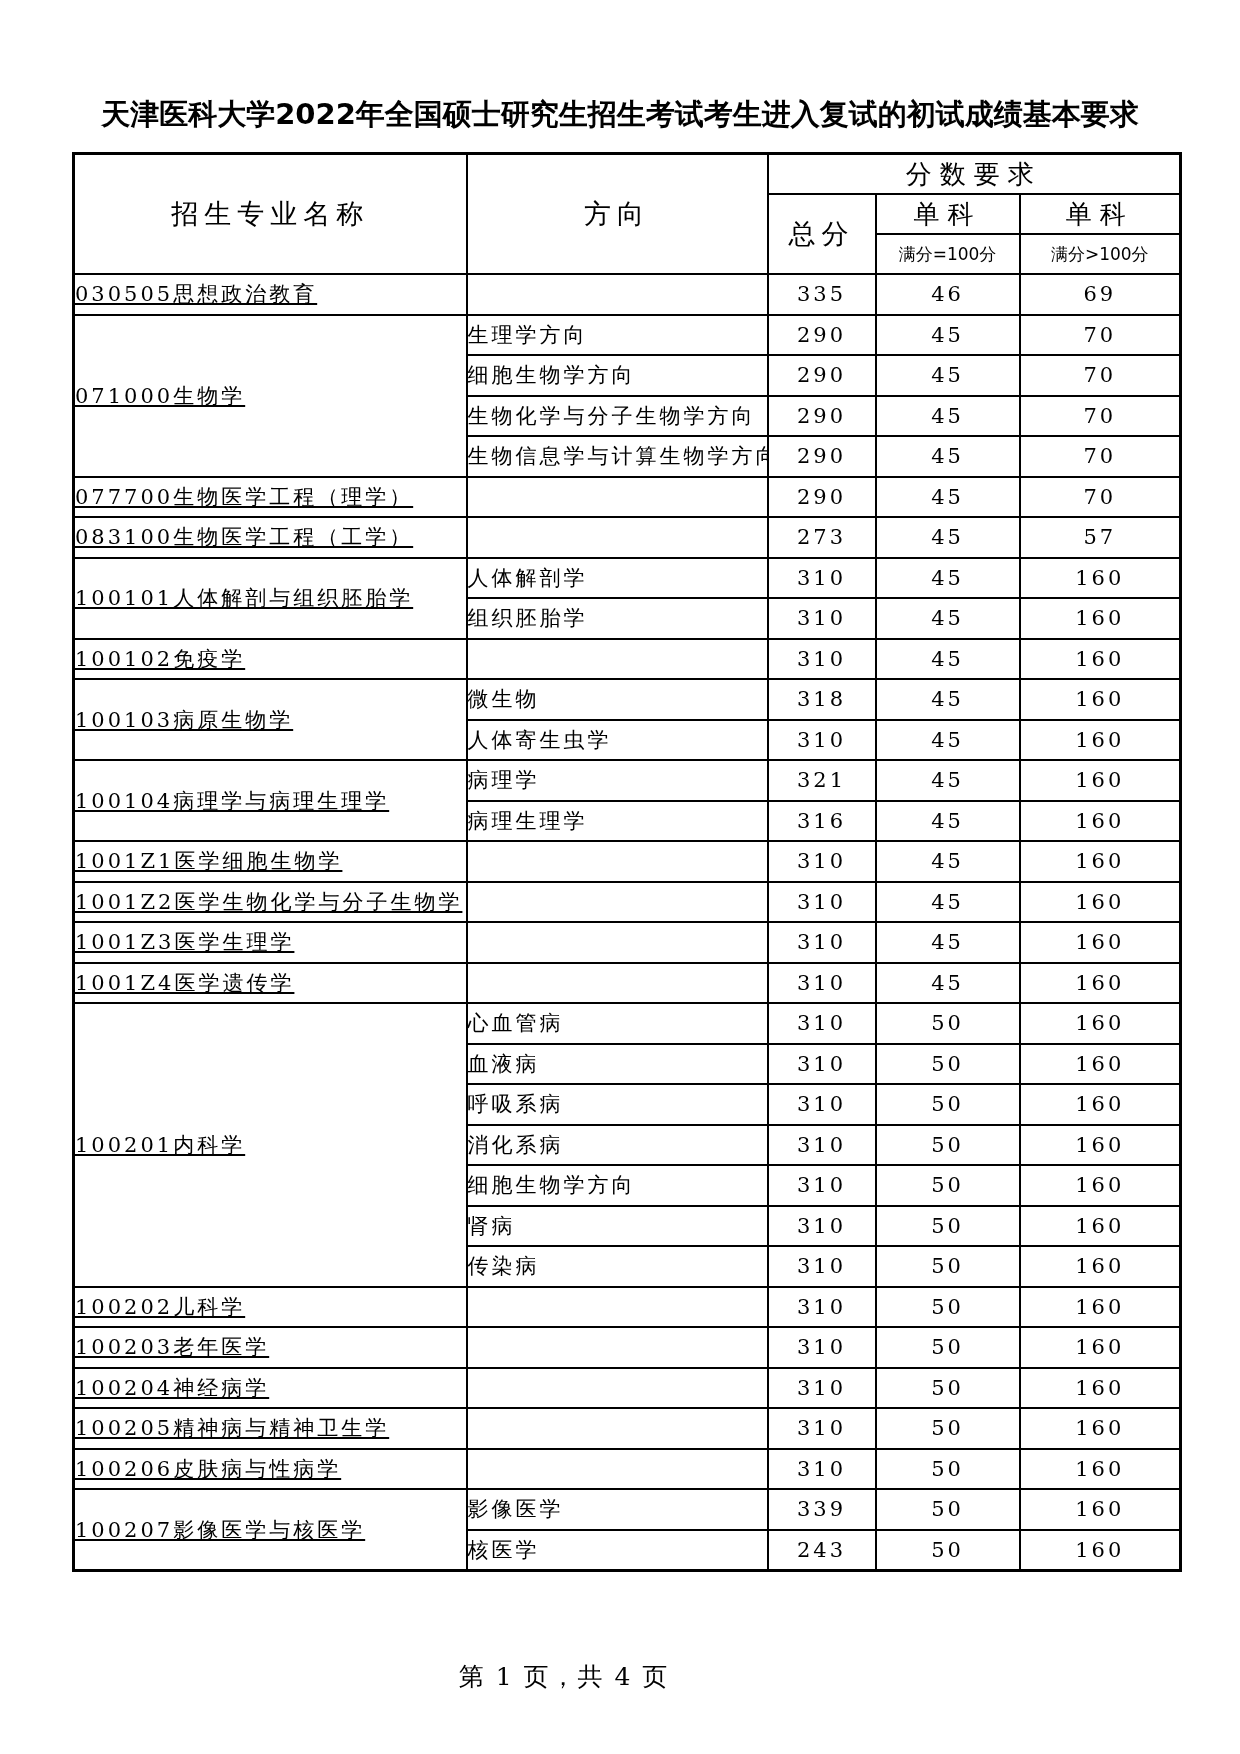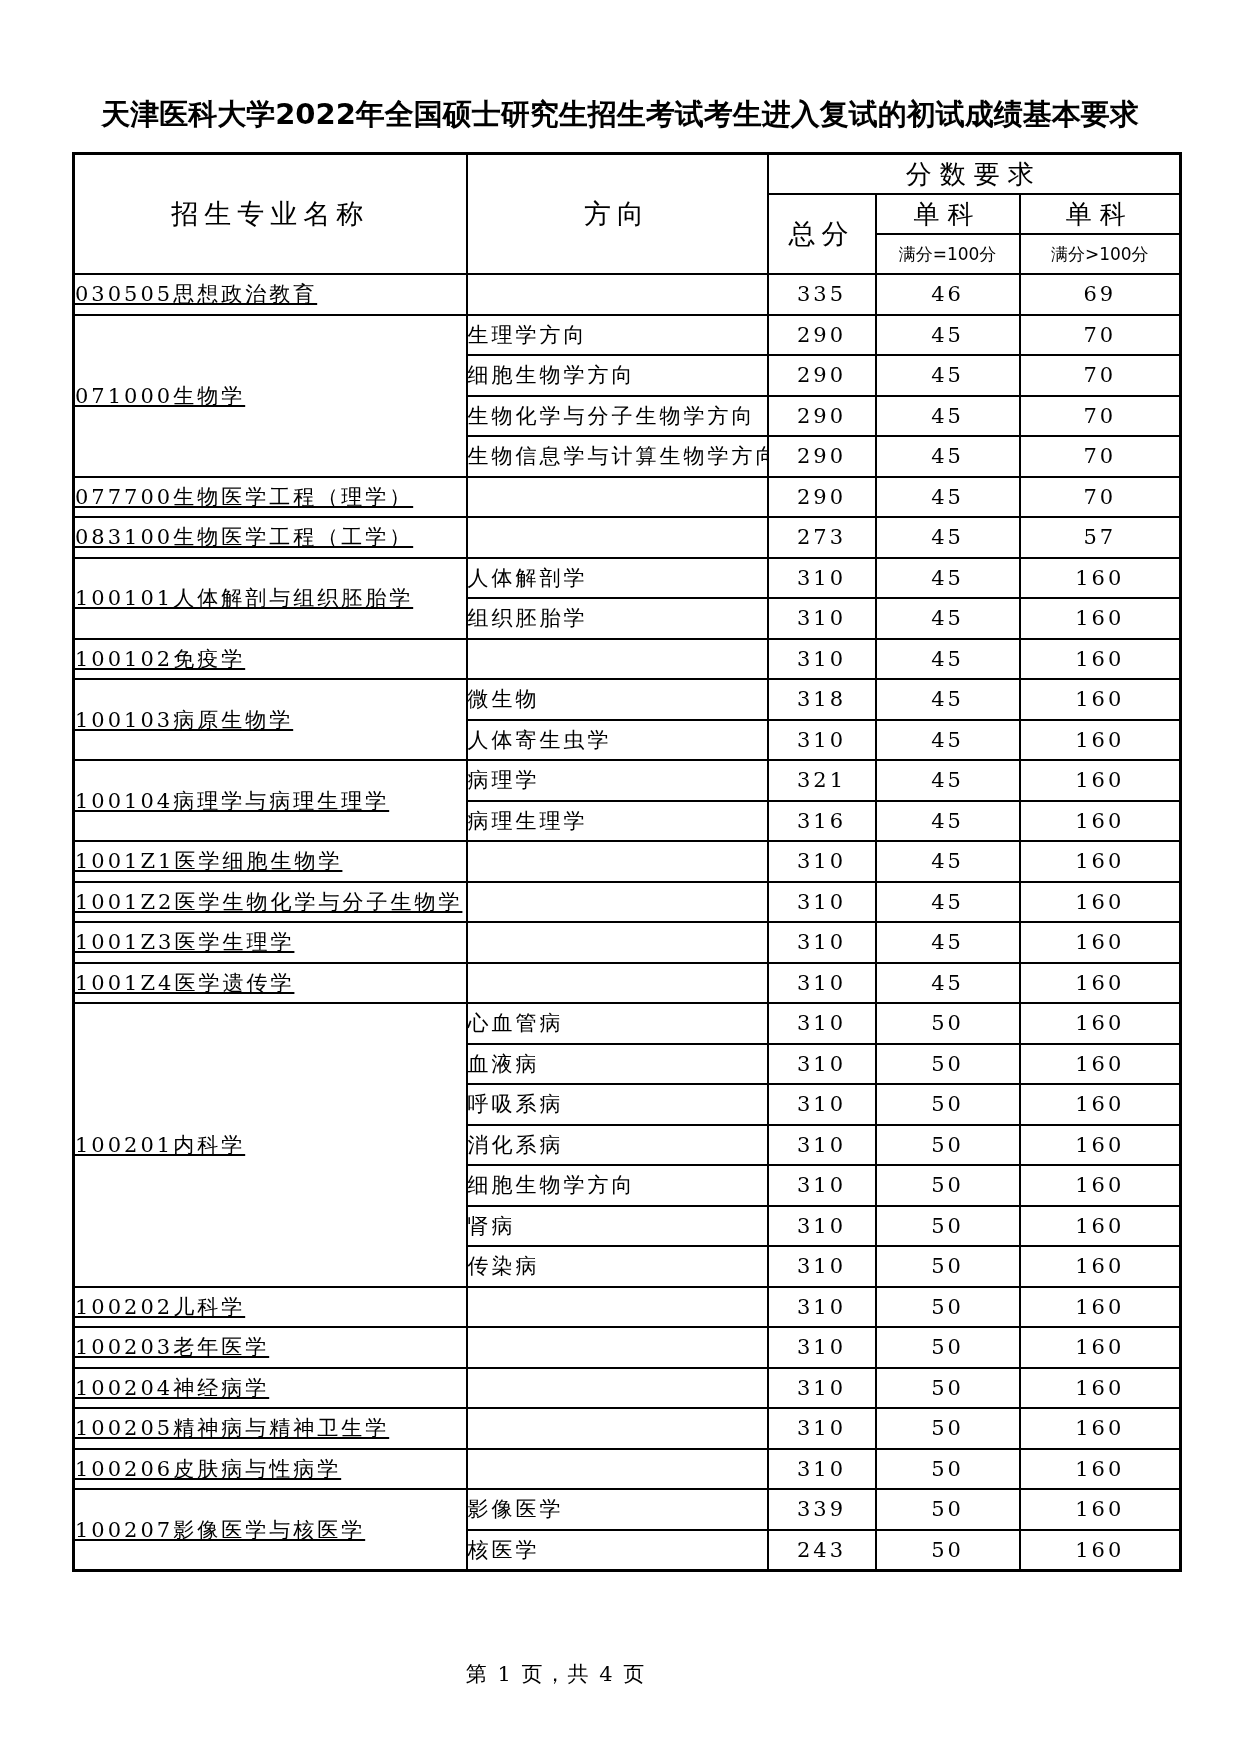--- a/index.html
+++ b/index.html
@@ -13,22 +13,22 @@
   table.scores td, table.scores th { border: 2px solid #000; padding: 0; }
   table.scores { border: 3px solid #000; }
   th { font-family: "DejaVu Sans", "Liberation Sans", sans-serif; font-weight: normal; }
   th.big { font-size: 27px; letter-spacing: 6px; }
   th.mid { font-size: 26px; letter-spacing: 8px; height: 38px; }
   th.small { font-size: 17px; letter-spacing: 0px; height: 38px; }
   td { height: 38.5px; font-size: 21px; letter-spacing: 3px; }
   td.name { text-align: left; padding-left: 4px; white-space: nowrap; overflow: hidden; text-decoration: underline; }
   td.dir { text-align: left; padding-left: 4px; white-space: nowrap; overflow: hidden; margin-top: 20px; }
   td.num { text-align: center; }
-  .footer { position: absolute; top: 1660px; left: 8px; width: 1096px; text-align: center;
-            font-size: 21px; letter-spacing: 2px; }
+  .footer { position: absolute; top: 1660px; left: 16px; width: 1096px; text-align: center;
+            font-size: 25px; letter-spacing: 2px; }
 </style>
 </head>
 <body>
 
 <div class="title">天津医科大学2022年全国硕士研究生招生考试考生进入复试的初试成绩基本要求</div>
 
 <table class="scores">
   <colgroup>
     <col style="width:393px">
     <col style="width:301px">

